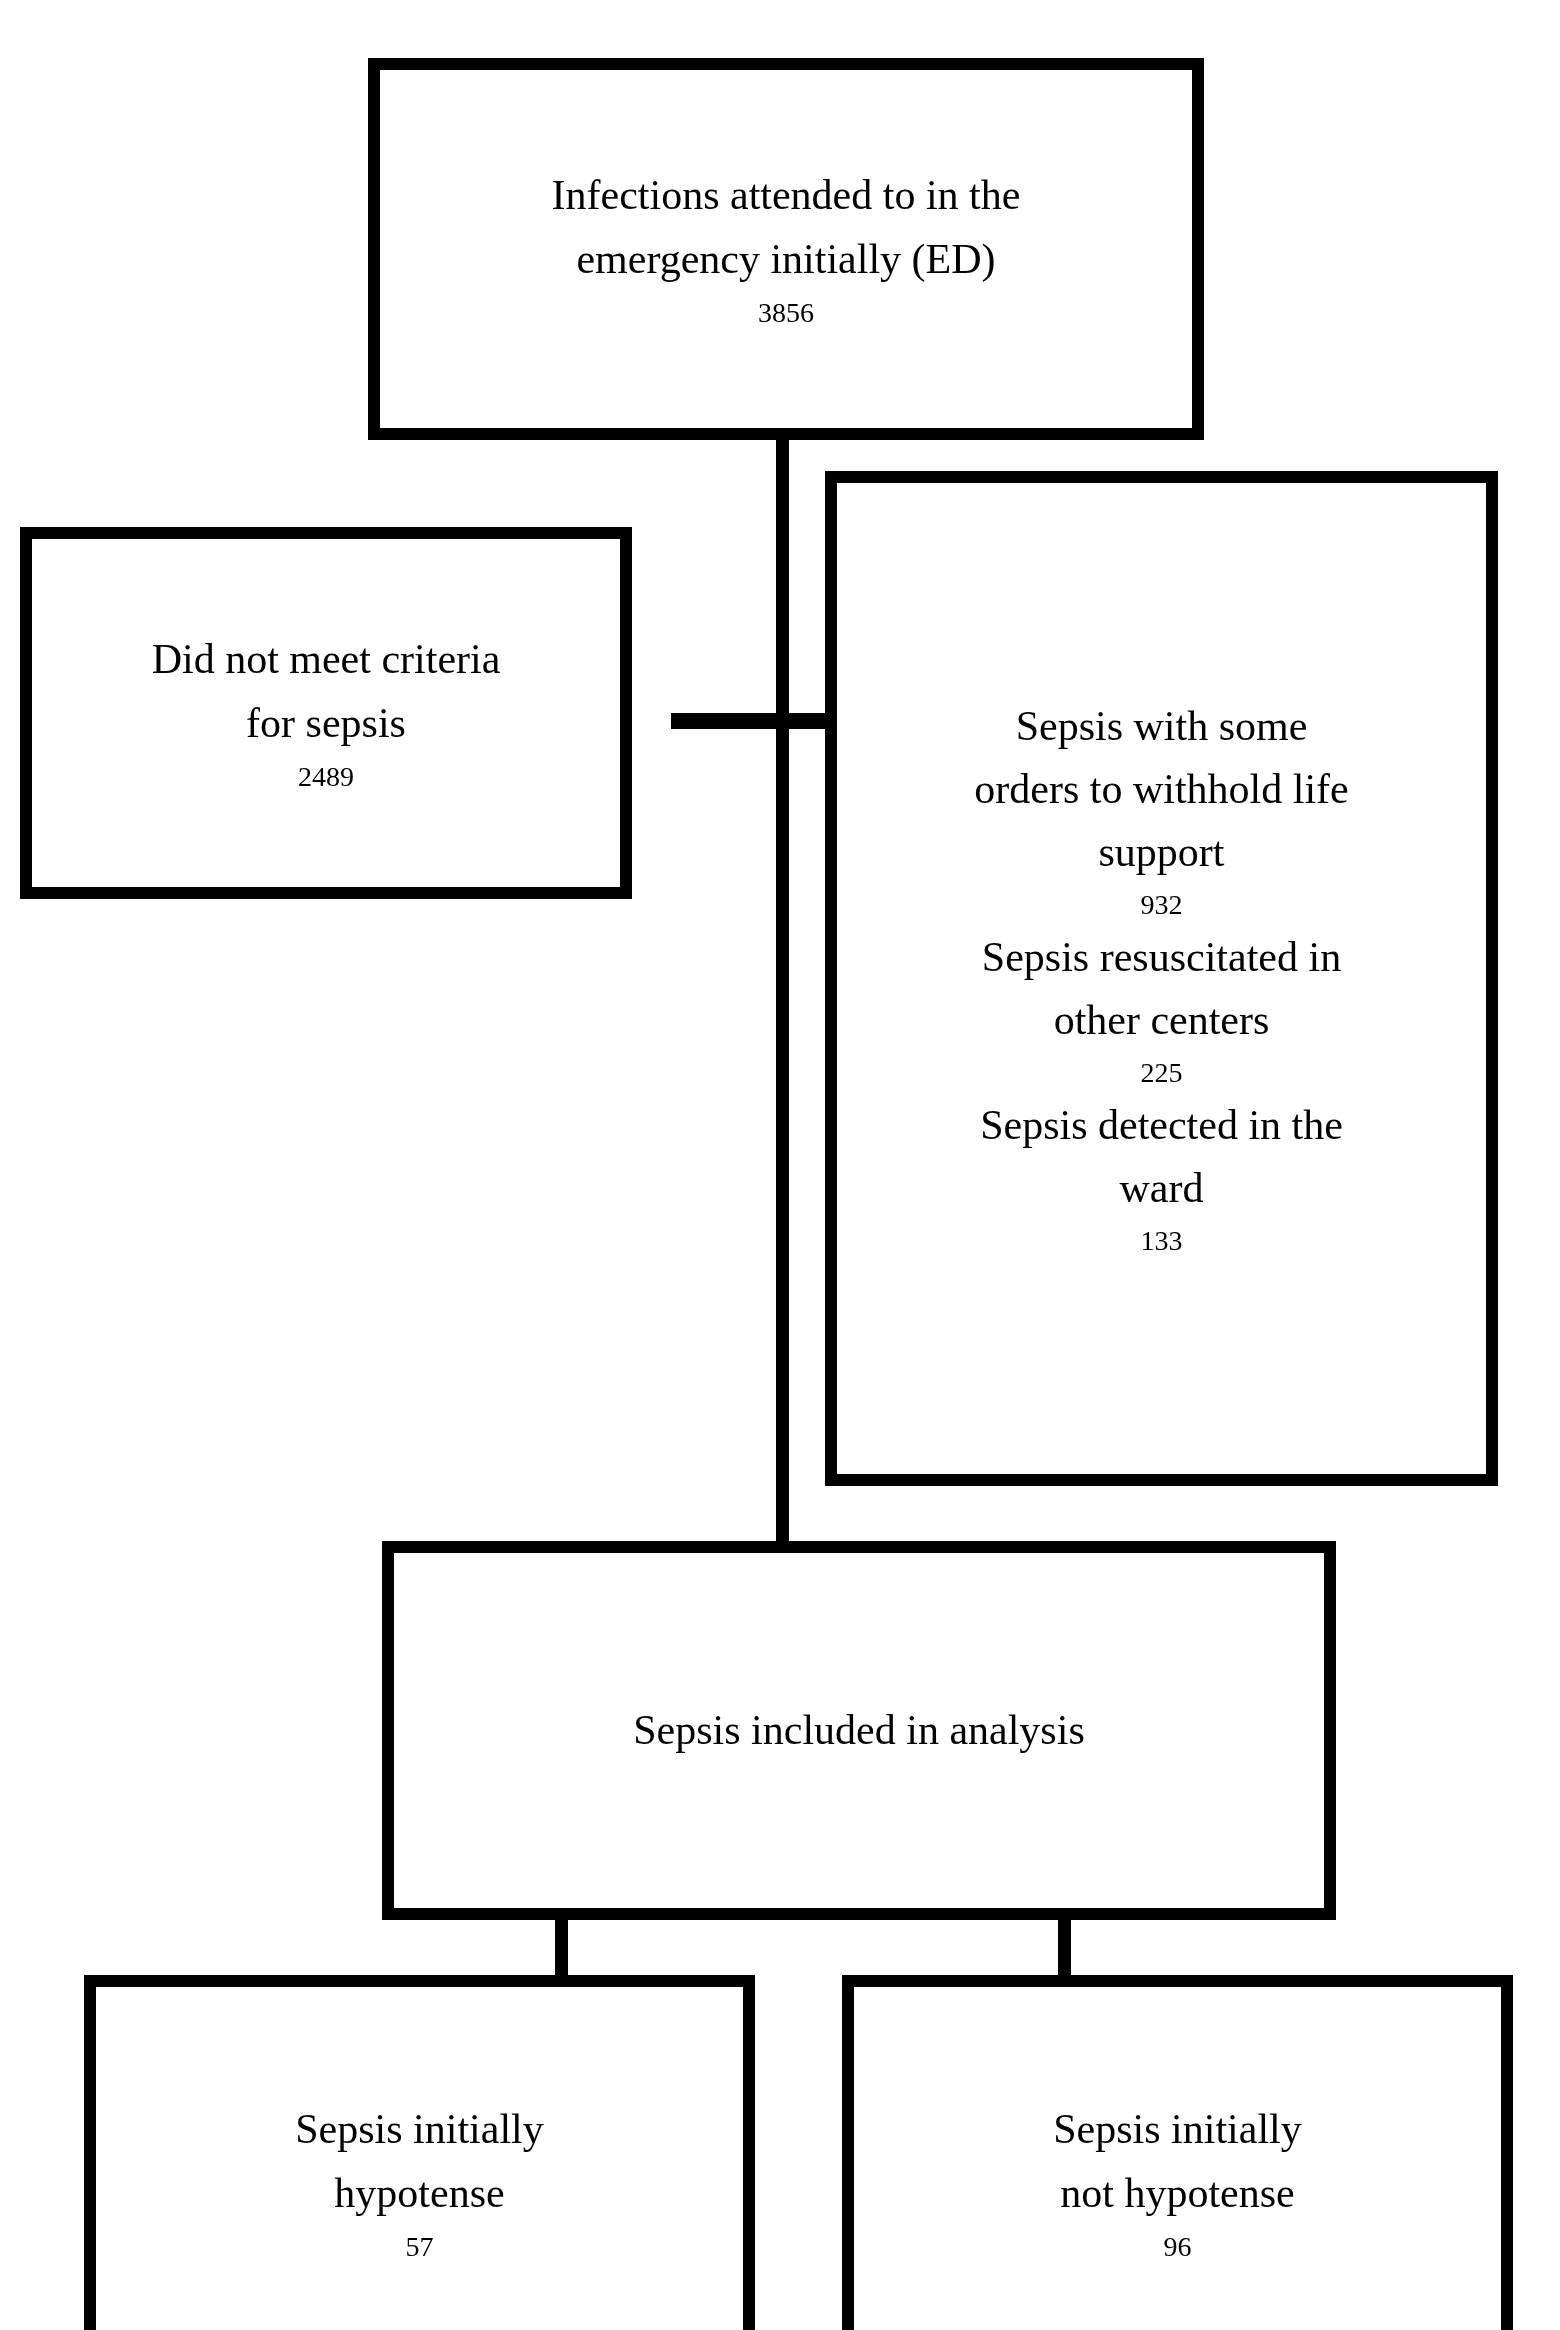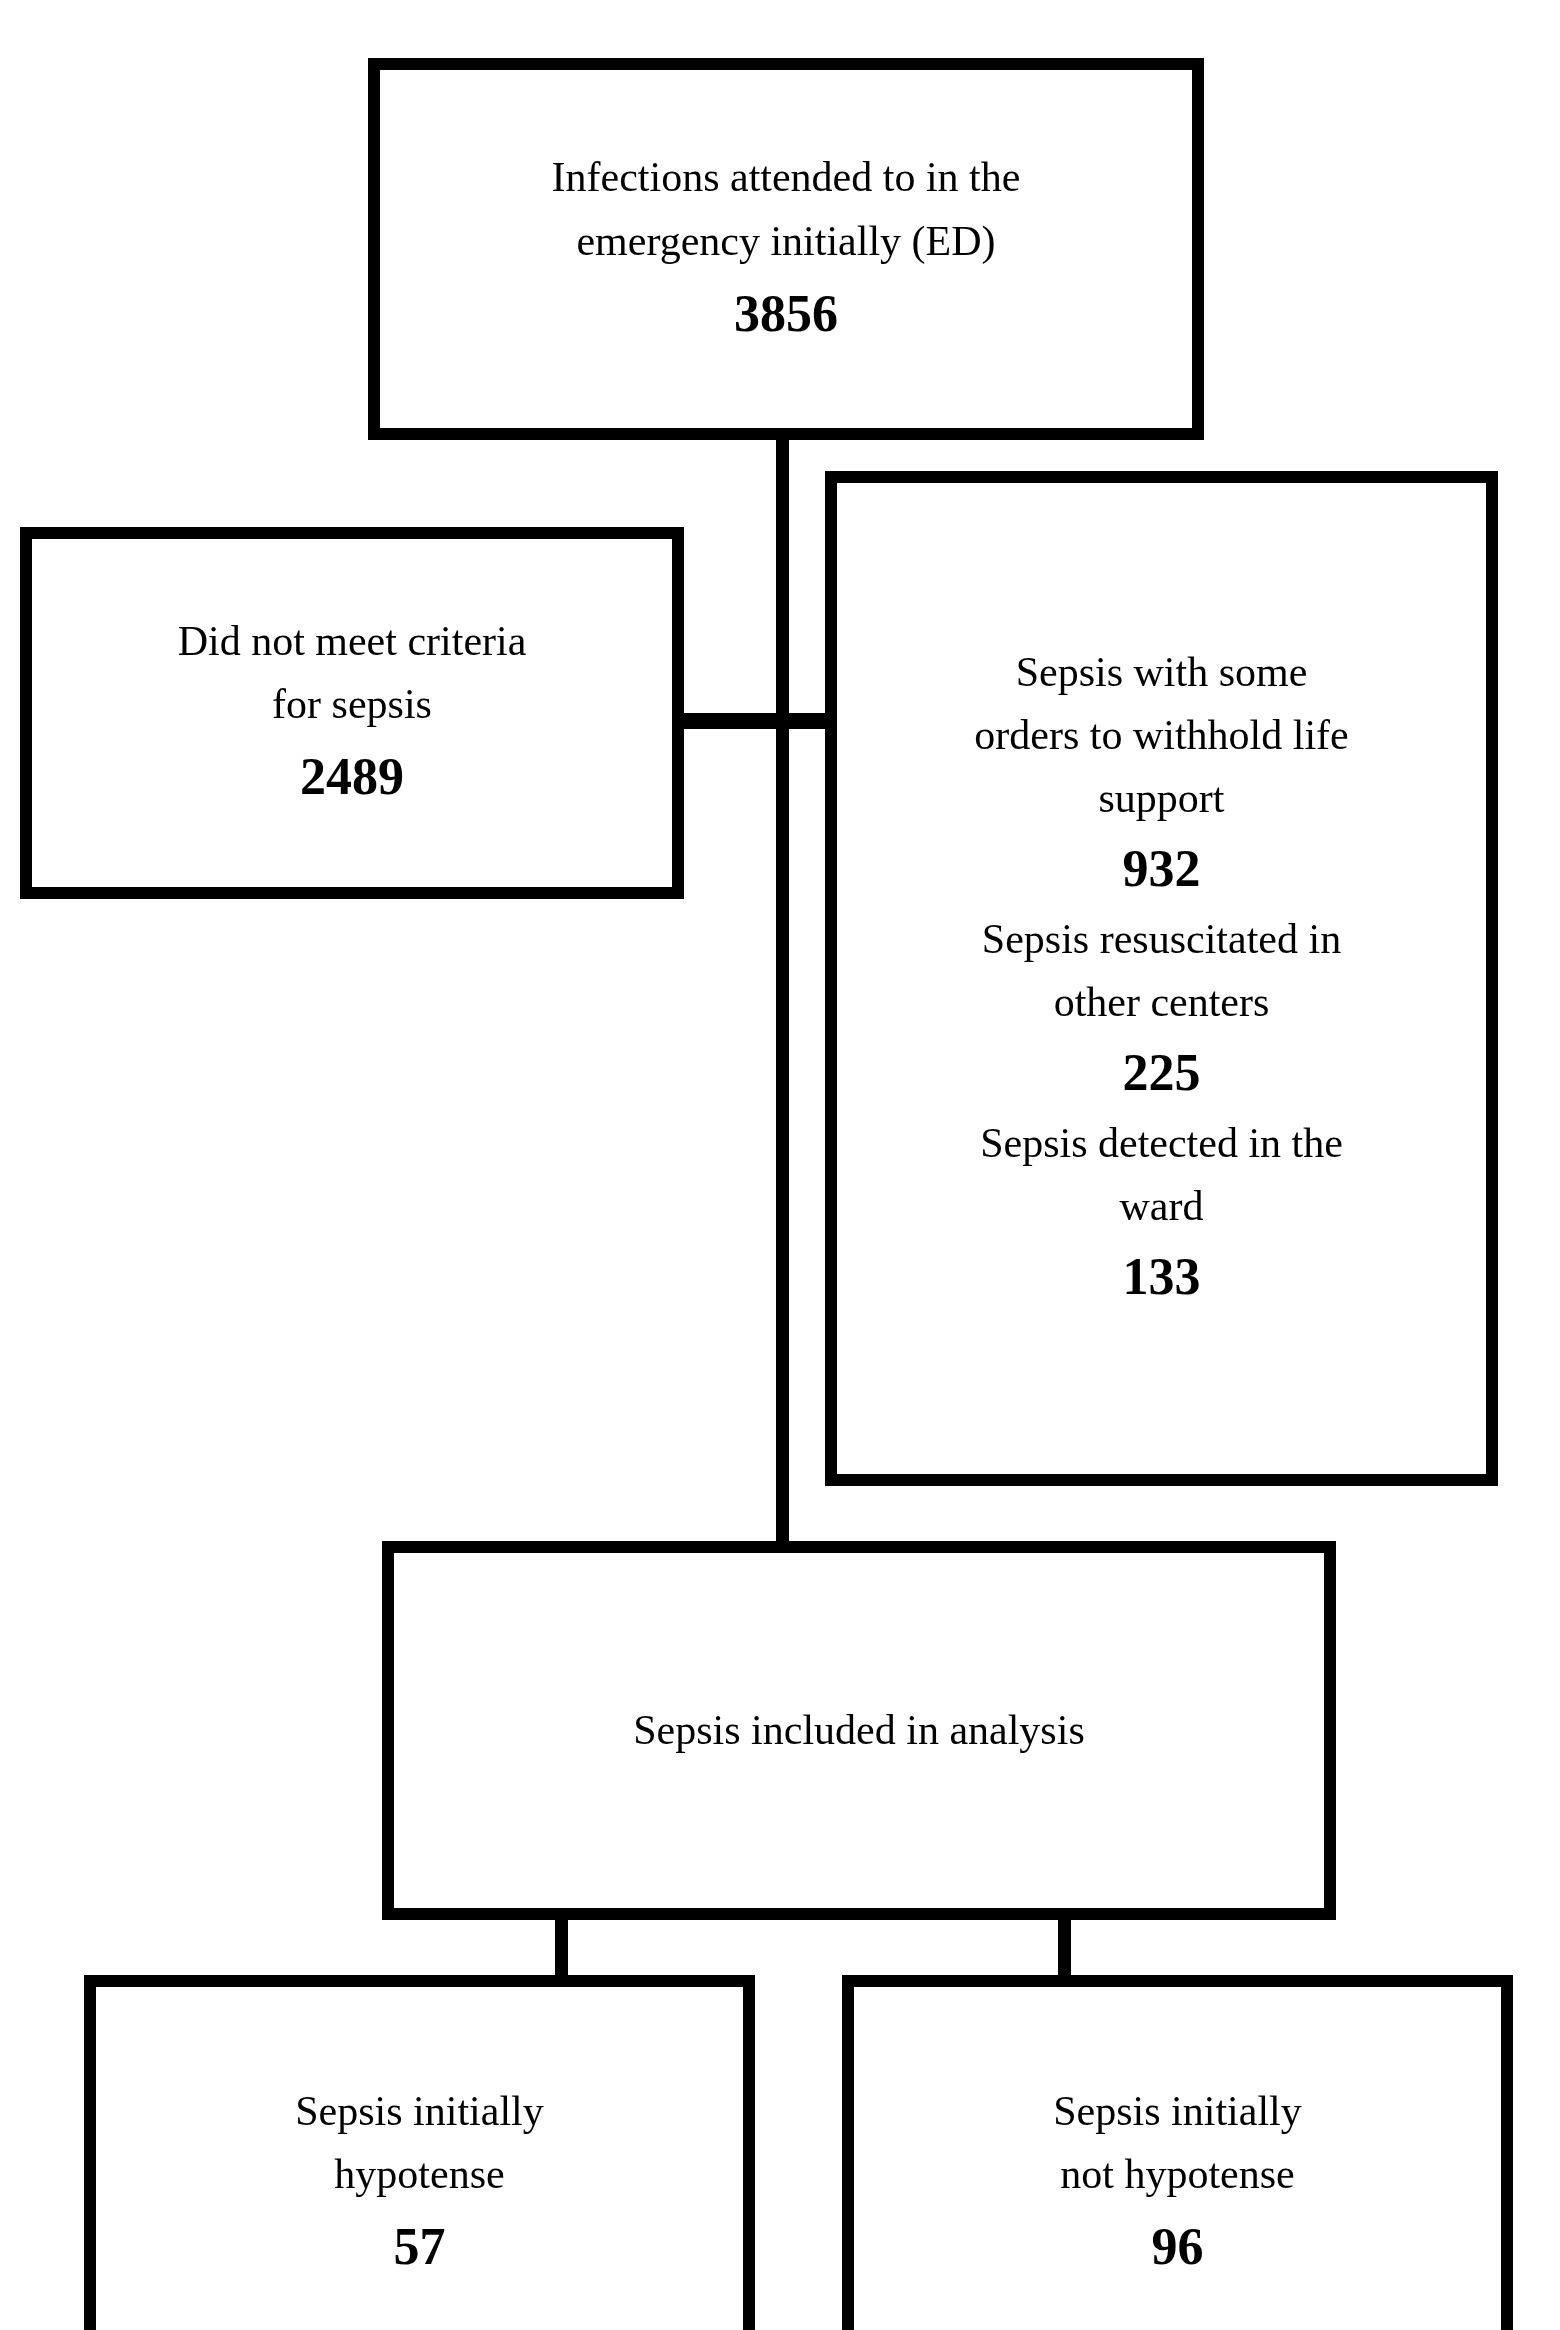--- a/index.html
+++ b/index.html
@@ -39,32 +39,31 @@
   }
   .node-line {
     display: block;
     width: 100%;
     text-align: center;
     font-size: 42px;
     line-height: 1.52;
     white-space: nowrap;
   }
   .node-line.value {
-    font-size: 52px;
-    font-weight: bold;
+    font-size: 28px;
   }
   .connector {
     position: absolute;
     background: #000000;
     z-index: 1;
   }
 
   
   #box-top        { left: 368px;  top: 13.4px;   width: 836px; height: 382px; }
-  #box-excluded   { left: 20px;   top: 482px;  width: 664px;  height: 372px; }
+  #box-excluded   { left: 20px;   top: 482px;  width: 612px;  height: 372px; }
   #box-sepsis-ex  { left: 825px; top: 426px;  width: 673px; height: 1015px; }
   #box-included   { left: 382px;  top: 1496px; width: 954px; height: 379px; }
   #box-hypo       { left: 84px;  top: 1930px; width: 671px; height: 416px; }
   #box-nothypo    { left: 842px; top: 1930px; width: 671px; height: 416px; }
 
   
   #box-sepsis-ex .node-line { line-height: 1.50; }
 
   
   #conn-trunk       { left: 776px; top: 384px;  width: 13.4px;  height: 1120px; }

